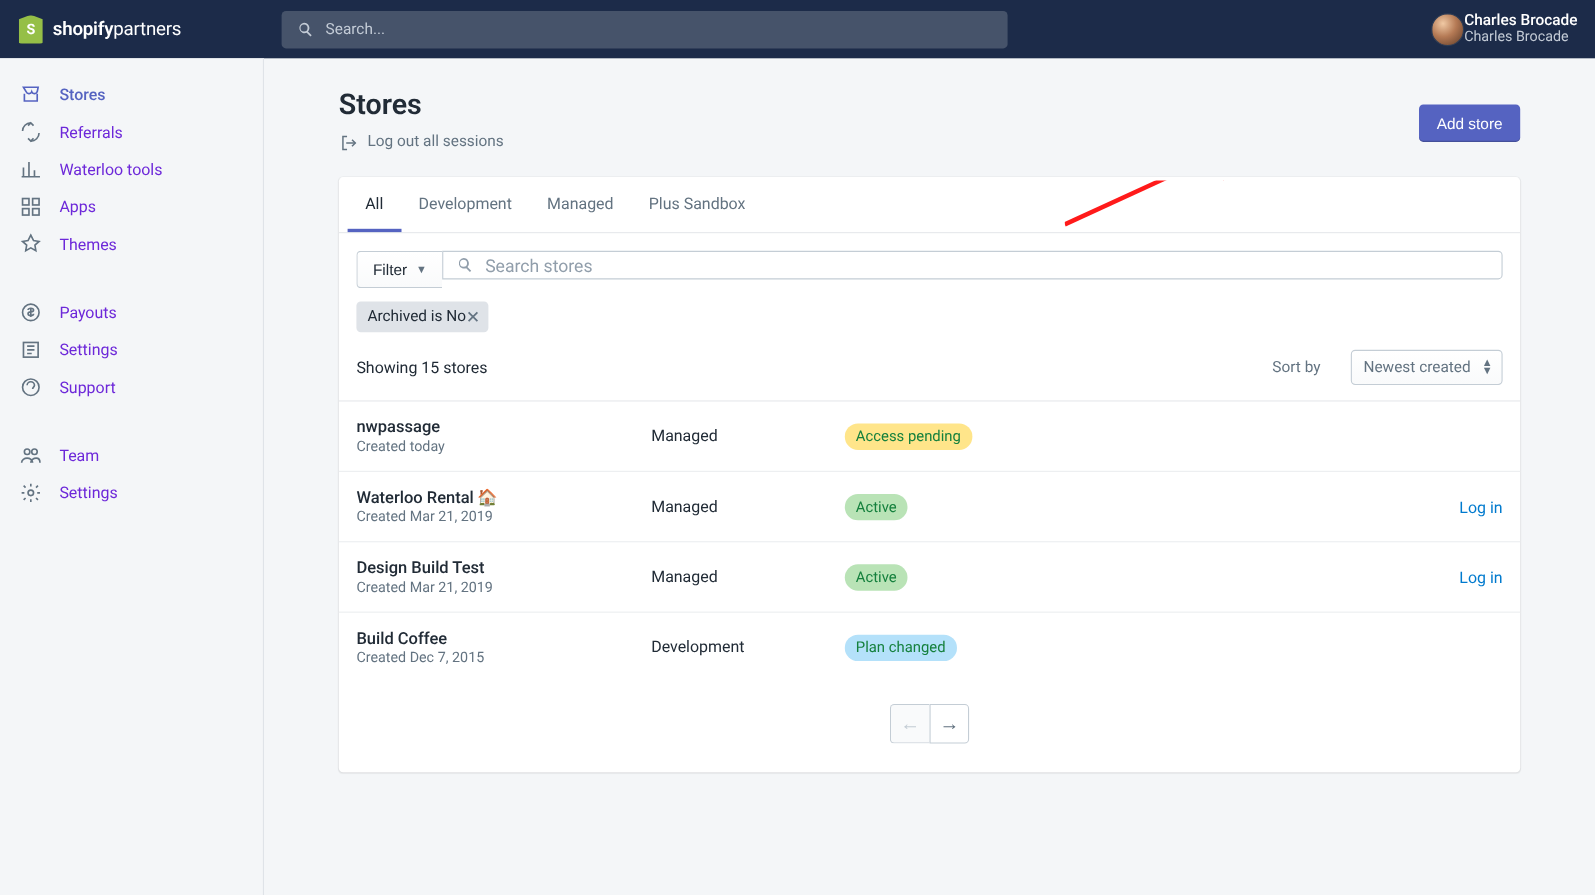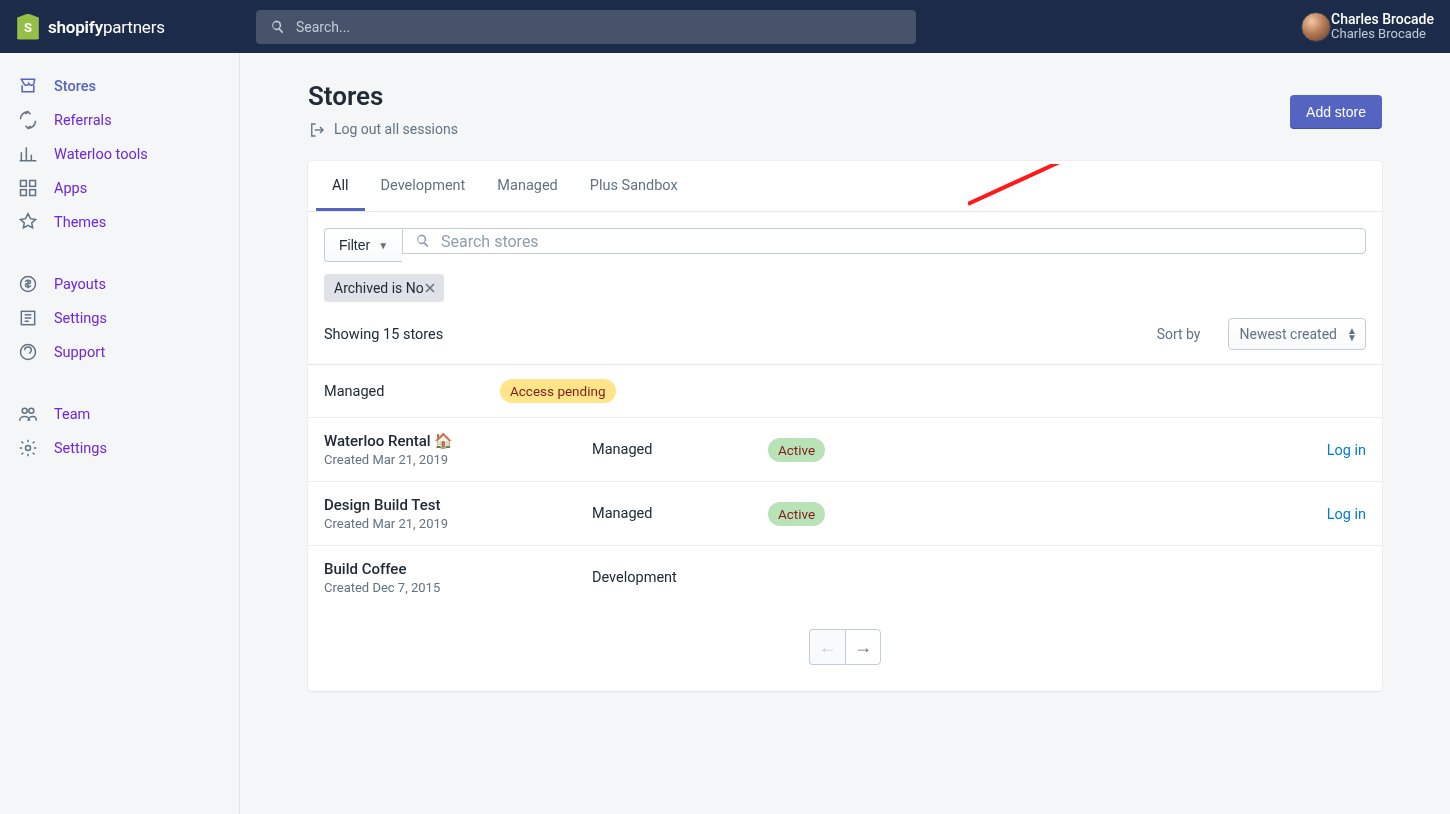--- a/index.html
+++ b/index.html
@@ -226,21 +226,21 @@
   .col-type  { flex: 0 0 176px; color:#212b36; font-size:14.5px; }
   .col-status{ flex: 1; }
   .col-action{ flex: 0 0 80px; text-align:right; }
   .store-name { font-weight: 500; font-size: 15px; }
   .store-created { font-size: 13px; color: #637381; margin-top:2px; }
   .badge {
     display: inline-block;
     padding: 4px 10px;
     border-radius: 12px;
     font-size: 13.5px;
-    color: #7f1d1d;
+    color: #15803d;
   }
   .badge.pending { background: #ffe58a; }
   .badge.active  { background: #b9e3b6; }
   .badge.plan    { background: #b4e1fa; }
   .login-link { color: #007ace; font-size: 14.5px; cursor: pointer; }
   .pager {
     display: flex;
     justify-content: center;
     padding: 20px 0 26px 0;
     gap: 0;
@@ -455,20 +455,24 @@
             <div class="sort-select">
               <span>Newest created</span>
               <span class="caret">▲<br>▼</span>
             </div>
           </div>
         </div>
 
         <div class="table">
 
           <div class="row">
+            <div class="col-store">
+              <div class="store-name">nwpassage</div>
+              <div class="store-created">Created today</div>
+            </div>
             <div class="col-type">Managed</div>
             <div class="col-status"><span class="badge pending">Access pending</span></div>
             <div class="col-action"><span class="login-link"></span></div>
           </div>
 
           <div class="row">
             <div class="col-store">
               <div class="store-name">Waterloo Rental 🏠</div>
               <div class="store-created">Created Mar 21, 2019</div>
             </div>
@@ -486,20 +490,21 @@
             <div class="col-status"><span class="badge active">Active</span></div>
             <div class="col-action"><span class="login-link">Log in</span></div>
           </div>
 
           <div class="row">
             <div class="col-store">
               <div class="store-name">Build Coffee</div>
               <div class="store-created">Created Dec 7, 2015</div>
             </div>
             <div class="col-type">Development</div>
+            <div class="col-status"><span class="badge plan">Plan changed</span></div>
             <div class="col-action"><span class="login-link"></span></div>
           </div>
         </div>
 
         <div class="pager">
           <button class="pager-btn">
             <span>←</span>
           </button>
           <button class="pager-btn">
             <span>→</span>

